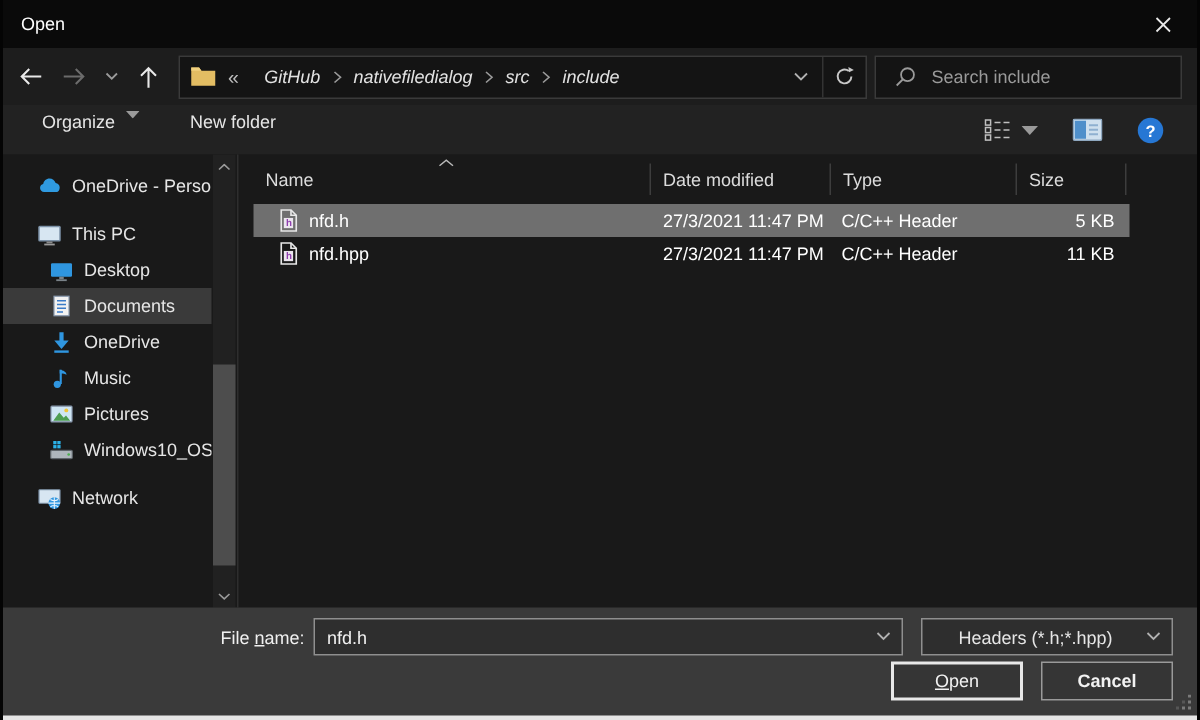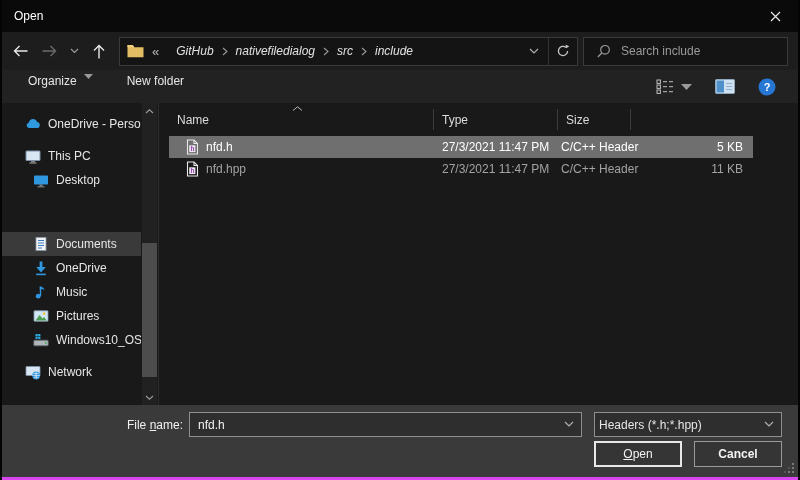--- a/index.html
+++ b/index.html
@@ -42,55 +42,55 @@
   .tool-btn.organize { margin-right:22px; }
   .tool-right { margin-left:auto; display:flex; align-items:center; gap:19px; }
   .icon-btn { background:transparent; border:none; display:flex; align-items:center; gap:6px; padding:2px; }
 
   
   .content { flex:none; height:302px; background:#191919; display:flex; }
   .sidebar { width:157px; flex:none; border-right:1px solid #2e2e2e; position:relative; padding-top:9px; }
   .side-item { height:24px; display:flex; align-items:center; gap:7px; padding-left:23px; margin-right:17px;
                color:#e6e6e6; cursor:default; }
   .side-item.child { padding-left:31px; }
-  .side-item.selected { background:#3a3a3a;margin-top:40px; }
+  .side-item.selected { background:#3a3a3a; }
   .side-item .lbl { white-space:nowrap; overflow:hidden; }
   .side-gap { height:8px; }
   .side-scrollbar { position:absolute; top:0; bottom:0; right:1px; width:15px; background:#212121; }
   .sb-arrow { position:absolute; left:0; width:15px; height:16px; display:flex; align-items:center; justify-content:center; }
   .sb-arrow.up { top:0; } .sb-arrow.down { bottom:0; }
   .sb-thumb { position:absolute; left:0; width:15px; top:140px; height:134px; background:#4d4d4d; }
 
   .main { flex:1; display:flex; flex-direction:column; padding-top:3px; }
   .list-header { height:27px; display:flex; color:#dcdcdc; position:relative; flex:none; }
   .hcell { display:flex; align-items:center; border-right:1px solid #3d3d3d; height:21px; margin-top:3px;
            padding-left:8px; cursor:default; }
   .hcell.name { width:275px; padding-left:18px; }
   .hcell.date { width:120px; }
   .hcell.type { width:124px; }
   .hcell.size { width:73px; }
   .sort-caret { position:absolute; top:0; left:133px; }
 
   .rows { margin-top:3px; }
-  .frow { height:22px; margin-left:10px; width:584px; display:flex; align-items:center; color:#a3a3a3; cursor:default; }
+  .frow { height:22px; margin-left:10px; width:584px; display:flex; align-items:center; color:#ffffff; cursor:default; }
   .frow.selected { background:#6f6f6f; color:#ffffff; }
   .c-name { width:265px; display:flex; align-items:center; gap:7px; padding-left:17px; }
   .c-date { width:120px; padding-left:8px; }
   .c-type { width:124px; padding-left:7px; }
   .c-size { width:73px; text-align:right; padding-right:8px; }
 
   
-  .footer { flex:1; background:#3a3a3a; position:relative; padding:7px 16px 0; border-bottom:3px solid #d946ef; }
+  .footer { flex:1; background:#3a3a3a; position:relative; padding:7px 16px 0; border-bottom:3px solid #e5e5e5; }
   .f-row1 { display:flex; align-items:center; justify-content:flex-end; height:25px; }
   .fn-label { margin-right:6px; color:#f0f0f0; }
   .combo { height:25px; background:#2e2e2e; border:1px solid #8f8f8f; display:flex; align-items:center; }
   .fn-combo { width:393px; margin-right:12px; }
   .fn-combo input { flex:1; background:transparent; border:none; outline:none; color:#f2f2f2;
                     font-family:inherit; font-size:12px; padding-left:8px; }
-  .ft-combo { width:188px; justify-content:space-between; padding-left:4px; }
+  .ft-combo { width:168px; justify-content:space-between; padding-left:24px; }
   .combo .chev { width:24px; display:flex; align-items:center; justify-content:center; flex:none; }
   .f-row2 { display:flex; justify-content:flex-end; gap:12px; margin-top:4px; }
   .btn { width:88px; height:26px; background:#353535; color:#f2f2f2; font-family:inherit; font-size:12px;
          display:flex; align-items:center; justify-content:center; cursor:pointer; }
   .btn.default { border:2px solid #e8e8e8; }
   .btn.normal { border:1px solid #9a9a9a;font-weight:bold; }
   u { text-decoration:underline; }
   .grip { position:absolute; right:3px; bottom:3px; }
   svg { display:block; }
 </style>
@@ -362,20 +362,23 @@
     <div class="main">
       <div class="list-header">
         <span class="sort-caret">
           <svg width="11" height="5" viewBox="0 0 11 5">
               <path d="M1 4.5 L5.5 0.8 L10 4.5" stroke="#b8b8b8" stroke-width="1" fill="none"></path>
             </svg>
         </span>
         <div class="hcell name">
           <span>Name</span>
         </div>
+        <div class="hcell date">
+          <span>Date modified</span>
+        </div>
         <div class="hcell type">
           <span>Type</span>
         </div>
         <div class="hcell size">
           <span>Size</span>
         </div>
       </div>
 
       <div class="rows">
         <div class="frow selected">

